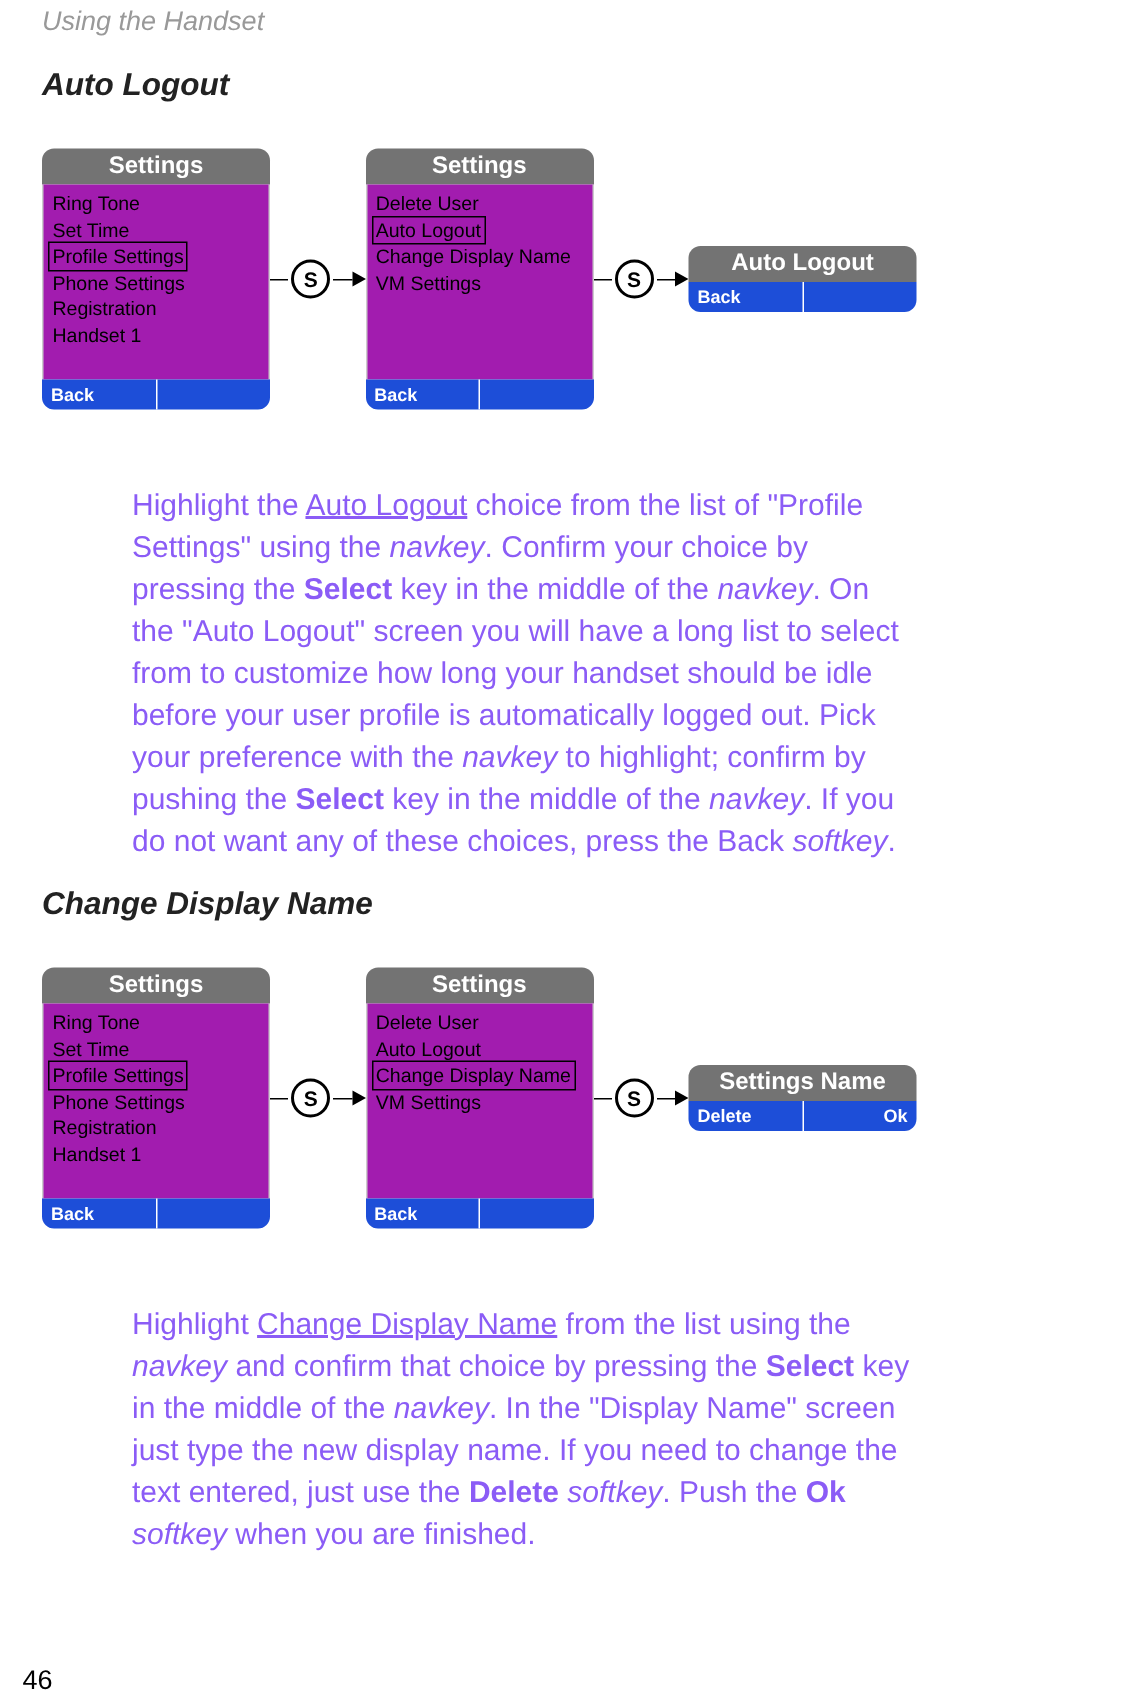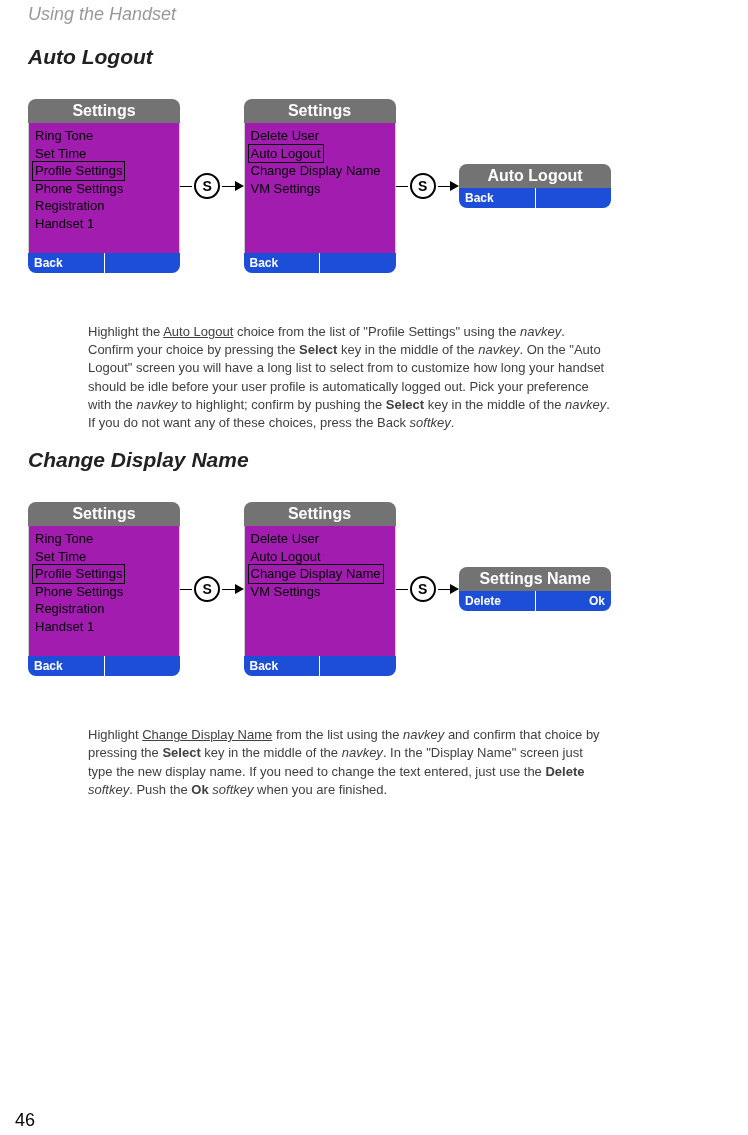--- a/index.html
+++ b/index.html
@@ -128,23 +128,23 @@
     font-family: Arial, sans-serif;
   }
   .arrow-head {
     width: 0; height: 0;
     border-top: 5px solid transparent;
     border-bottom: 5px solid transparent;
     border-left: 9px solid #000;
   }
   .body-text {
     margin: 0 0 16px 60px;
-    font-size: 13px;
+    font-size: 20px;
     line-height: 1.4;
-    color: #404040;
+    color: #8b5cf6;
   }
   .underline { text-decoration: underline; }
   .bold { font-weight: bold; }
   .italic { font-style: italic; }
   .page-number {
     position: absolute;
     left: 15px;
     bottom: 4px;
     font-size: 18px;
   }

